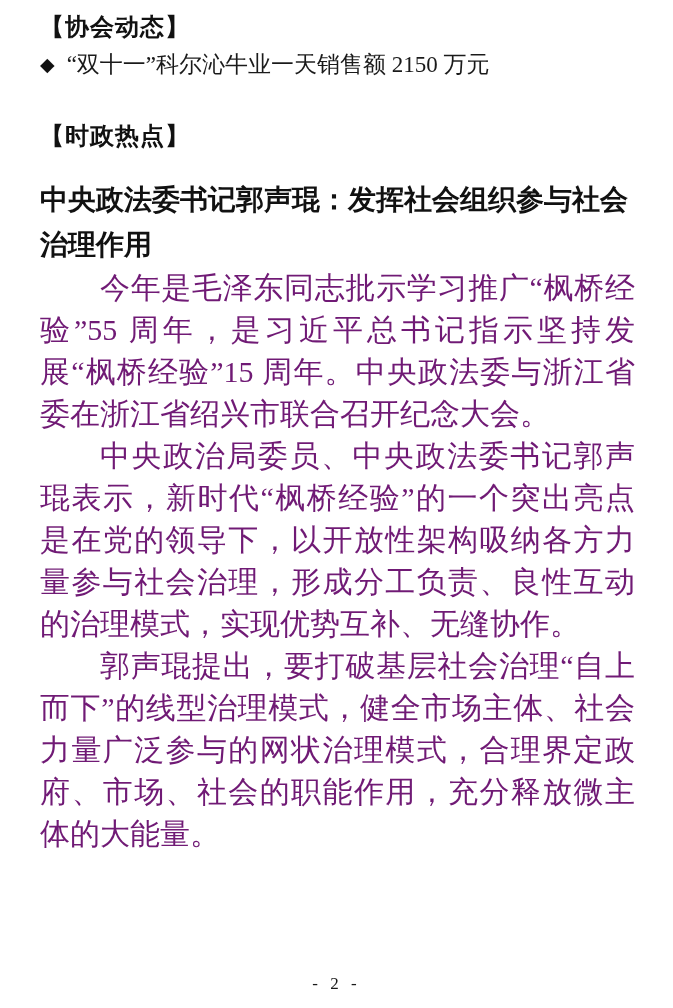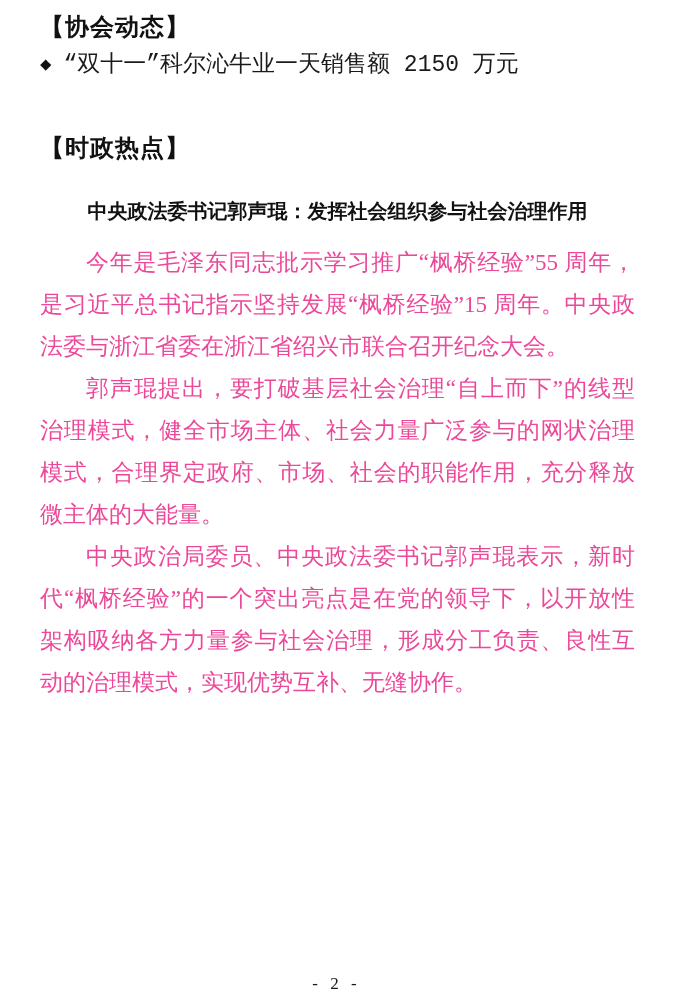--- a/index.html
+++ b/index.html
@@ -21,59 +21,57 @@
   .section-heading {
     margin: 0;
     font-family: "Liberation Sans", "DejaVu Sans", sans-serif;
     font-weight: 700;
     font-size: 24px;
     line-height: 30px;
     letter-spacing: 1px;
     color: #111111;
   }
   .section-heading.hot {
-    margin-top: 48px;
+    margin-top: 36px;
   }
   .bullet-list {
     list-style: none;
     margin: 4px 0 0 0;
     padding: 0;
-    font-family: Liberation Mono, monospace;
   }
   .bullet-item {
     font-size: 23px;
     line-height: 38px;
     white-space: nowrap;
   }
   .bullet-icon {
     display: inline-block;
     font-size: 19px;
     margin-right: 12px;
     transform: translateY(-1px);
     color: #111111;
   }
   .article-title {
-    margin: 26px 0 8px 0;
+    margin: 26px 0 0 0;
     font-family: "Liberation Serif", "DejaVu Serif", serif;
     font-weight: 700;
-    font-size: 20px;
+    font-size: 28px;
     line-height: 45px;
-    text-align: center;
     color: #111111;
   }
   .article-body {
     margin-top: 0;
   }
   .body-par {
     margin: 0;
-    font-size: 23px;
+    font-size: 30px;
     line-height: 42px;
     text-align: justify;
     text-indent: 2em;
-    color: #ec4899;
+    color: #701a75;
   }
   .page-footer {
     position: absolute;
     left: 0;
     right: 0;
     bottom: 14px;
     text-align: center;
     font-size: 17px;
     letter-spacing: 4px;
     color: #1a1a1a;
@@ -91,19 +89,19 @@
       <span class="bullet-icon">◆</span><span>“双十一”科尔沁牛业一天销售额 2150 万元</span>
     </li>
   </ul>
 
   <h2 class="section-heading hot">【时政热点】</h2>
 
   <h1 class="article-title">中央政法委书记郭声琨：发挥社会组织参与社会治理作用</h1>
 
   <div class="article-body">
     <p class="body-par">今年是毛泽东同志批示学习推广“枫桥经验”55 周年，是习近平总书记指示坚持发展“枫桥经验”15 周年。中央政法委与浙江省委在浙江省绍兴市联合召开纪念大会。</p>
+    <p class="body-par">中央政治局委员、中央政法委书记郭声琨表示，新时代“枫桥经验”的一个突出亮点是在党的领导下，以开放性架构吸纳各方力量参与社会治理，形成分工负责、良性互动的治理模式，实现优势互补、无缝协作。</p>
     <p class="body-par">郭声琨提出，要打破基层社会治理“自上而下”的线型治理模式，健全市场主体、社会力量广泛参与的网状治理模式，合理界定政府、市场、社会的职能作用，充分释放微主体的大能量。</p>
-    <p class="body-par">中央政治局委员、中央政法委书记郭声琨表示，新时代“枫桥经验”的一个突出亮点是在党的领导下，以开放性架构吸纳各方力量参与社会治理，形成分工负责、良性互动的治理模式，实现优势互补、无缝协作。</p>
   </div>
 
   <div class="page-footer">- 2 -</div>
 
 </div>
 
 </body></html>

